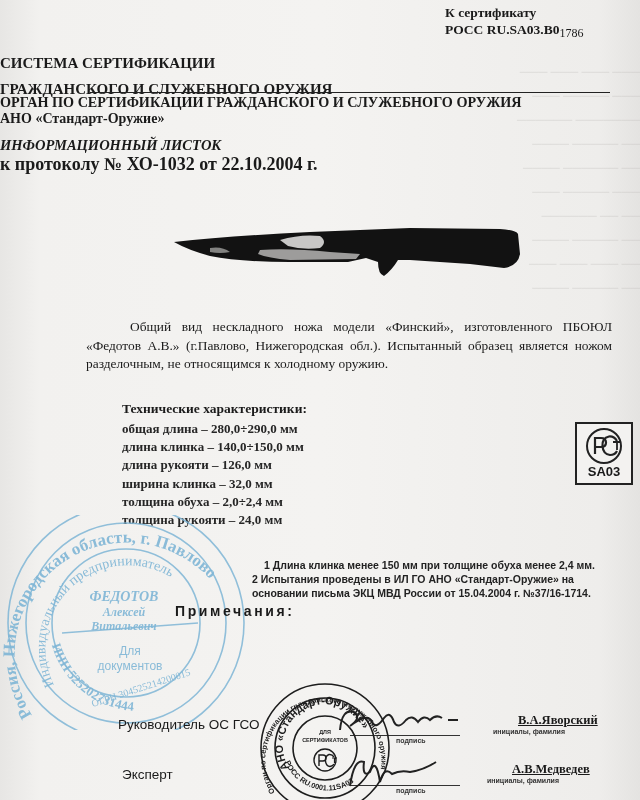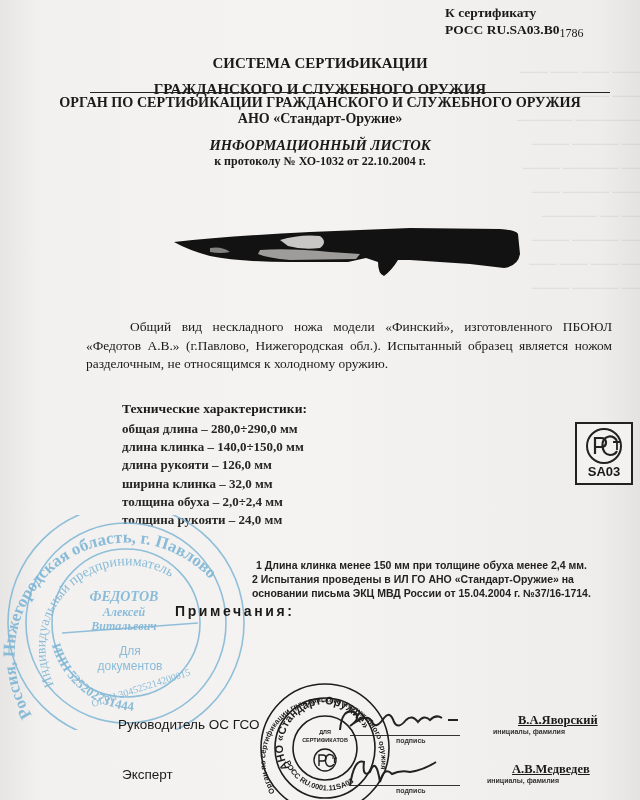--- a/index.html
+++ b/index.html
@@ -14,39 +14,39 @@
     position: absolute; left: 0; top: 0; width: 640px; height: 800px;
     background: linear-gradient(90deg, #e7e6e4 0px, #f2f1ef 40px, #f4f3f1 320px, #eeedeb 600px, #e4e3e1 640px);
   }
   .bleed {
     position: absolute; right: 0; width: 140px; color: #b9b7b4; font-size: 13px;
     line-height: 24px; opacity: .35; text-align: right; overflow: hidden; white-space: nowrap;
   }
   .abs { position: absolute; }
   .cert-ref { left: 445px; top: 4px; font-weight: bold; font-size: 13.5px; line-height: 17px; }
   .cert-ref .sub { font-size: 12px; font-weight: normal; position: relative; top: 3px; }
-  .hdr { left: 0; width: 640px; text-align: center; font-weight: bold; }
+  .hdr { left: 0; width: 640px; font-weight: bold; }
   .h1 { top: 55px; font-size: 15px; }
   .h2 { top: 73px; font-size: 15px; margin-top: 8px; }
   .rule { position: absolute; left: 90px; width: 520px; top: 92px; border-top: 1.6px solid #222; }
   .h3 { top: 94px; font-size: 14.2px; }
   .h4 { top: 111px; font-size: 14px; }
   .h5 { top: 137px; font-size: 14.5px; font-style: italic; }
-  .h6 { top: 154px; font-size: 12px; }
+  .h6 { top: 154px; font-size: 18px; }
   .knife { left: 170px; top: 218px; width: 370px; height: 62px; }
   .desc { left: 86px; top: 318px; width: 526px; font-size: 13.4px; line-height: 18.5px; text-align: justify; }
   .desc .indent { display: inline-block; width: 44px; }
   .tech-title { left: 122px; top: 401px; font-weight: bold; font-size: 13.5px; }
   .tech-list { left: 122px; top: 420px; font-size: 13px; line-height: 18.2px; font-weight: bold; color: #262626; }
   .gost { left: 575px; top: 422px; width: 58px; height: 63px; border: 2px solid #222; background: #f3f2f0; }
   .gost svg { display: block; margin: 3px auto 0; }
   .gost .code { text-align: center; font-family: "Liberation Sans", sans-serif; font-weight: bold; font-size: 13px; margin-top: -1px; }
   .notes-label { left: 175px; top: 568px; font-size: 14px; letter-spacing: 2.6px; font-weight: bold; font-family: "Liberation Sans", sans-serif; margin-top: 35px; }
   .note { font-size: 10.5px; font-family: "Liberation Sans", sans-serif; font-weight: bold; color: #222; line-height: 14px; }
-  .note1 { left: 256px; top: 558px; }
+  .note1 { left: 264px; top: 558px; }
   .note2 { left: 252px; top: 572px; width: 380px; }
   .blue-stamp { left: 2px; top: 515px; width: 250px; height: 215px; }
   .sign-label { font-size: 13.5px; font-family: "Liberation Sans", sans-serif; }
   .sl1 { left: 118px; top: 717px; }
   .sl2 { left: 122px; top: 767px; }
   .sigline { position: absolute; border-top: 1px solid #333; width: 110px; }
   .sigcap { position: absolute; font-size: 7px; font-family: "Liberation Sans", sans-serif; font-weight: bold; color: #333; }
   .name { font-family: Liberation Serif, serif; font-size: 12.5px; text-decoration: underline; font-weight: bold; margin-left: 24px; }
   .namecap { font-size: 7px; font-family: "Liberation Sans", sans-serif; font-weight: bold; color: #333; }
   .n1 { left: 494px; top: 713px; }

